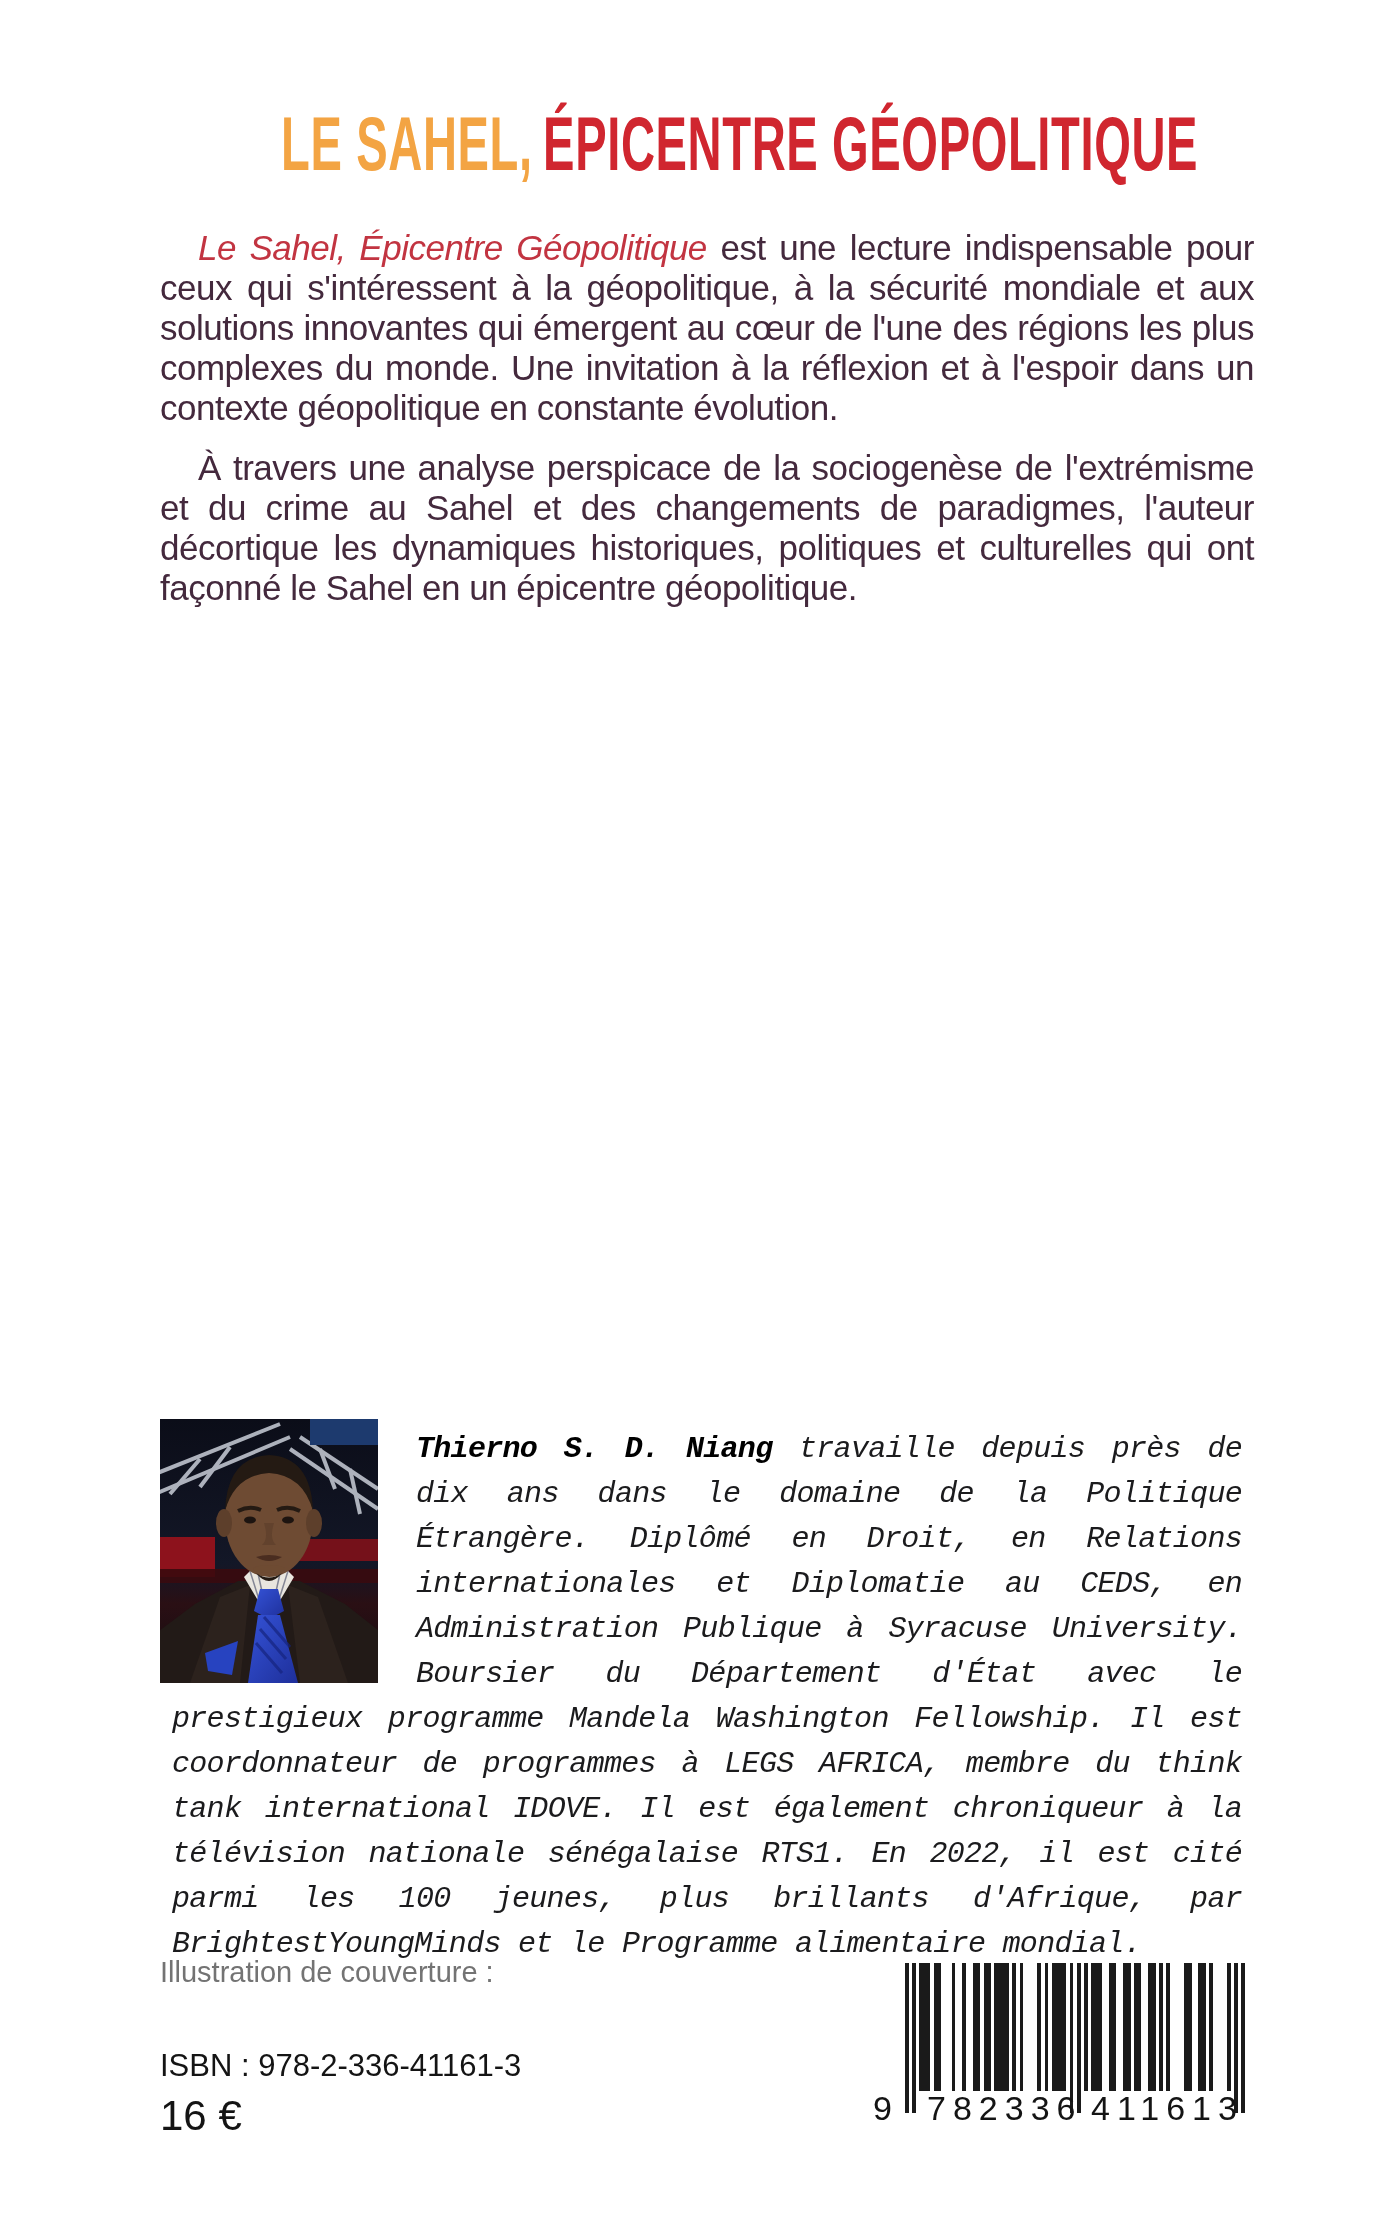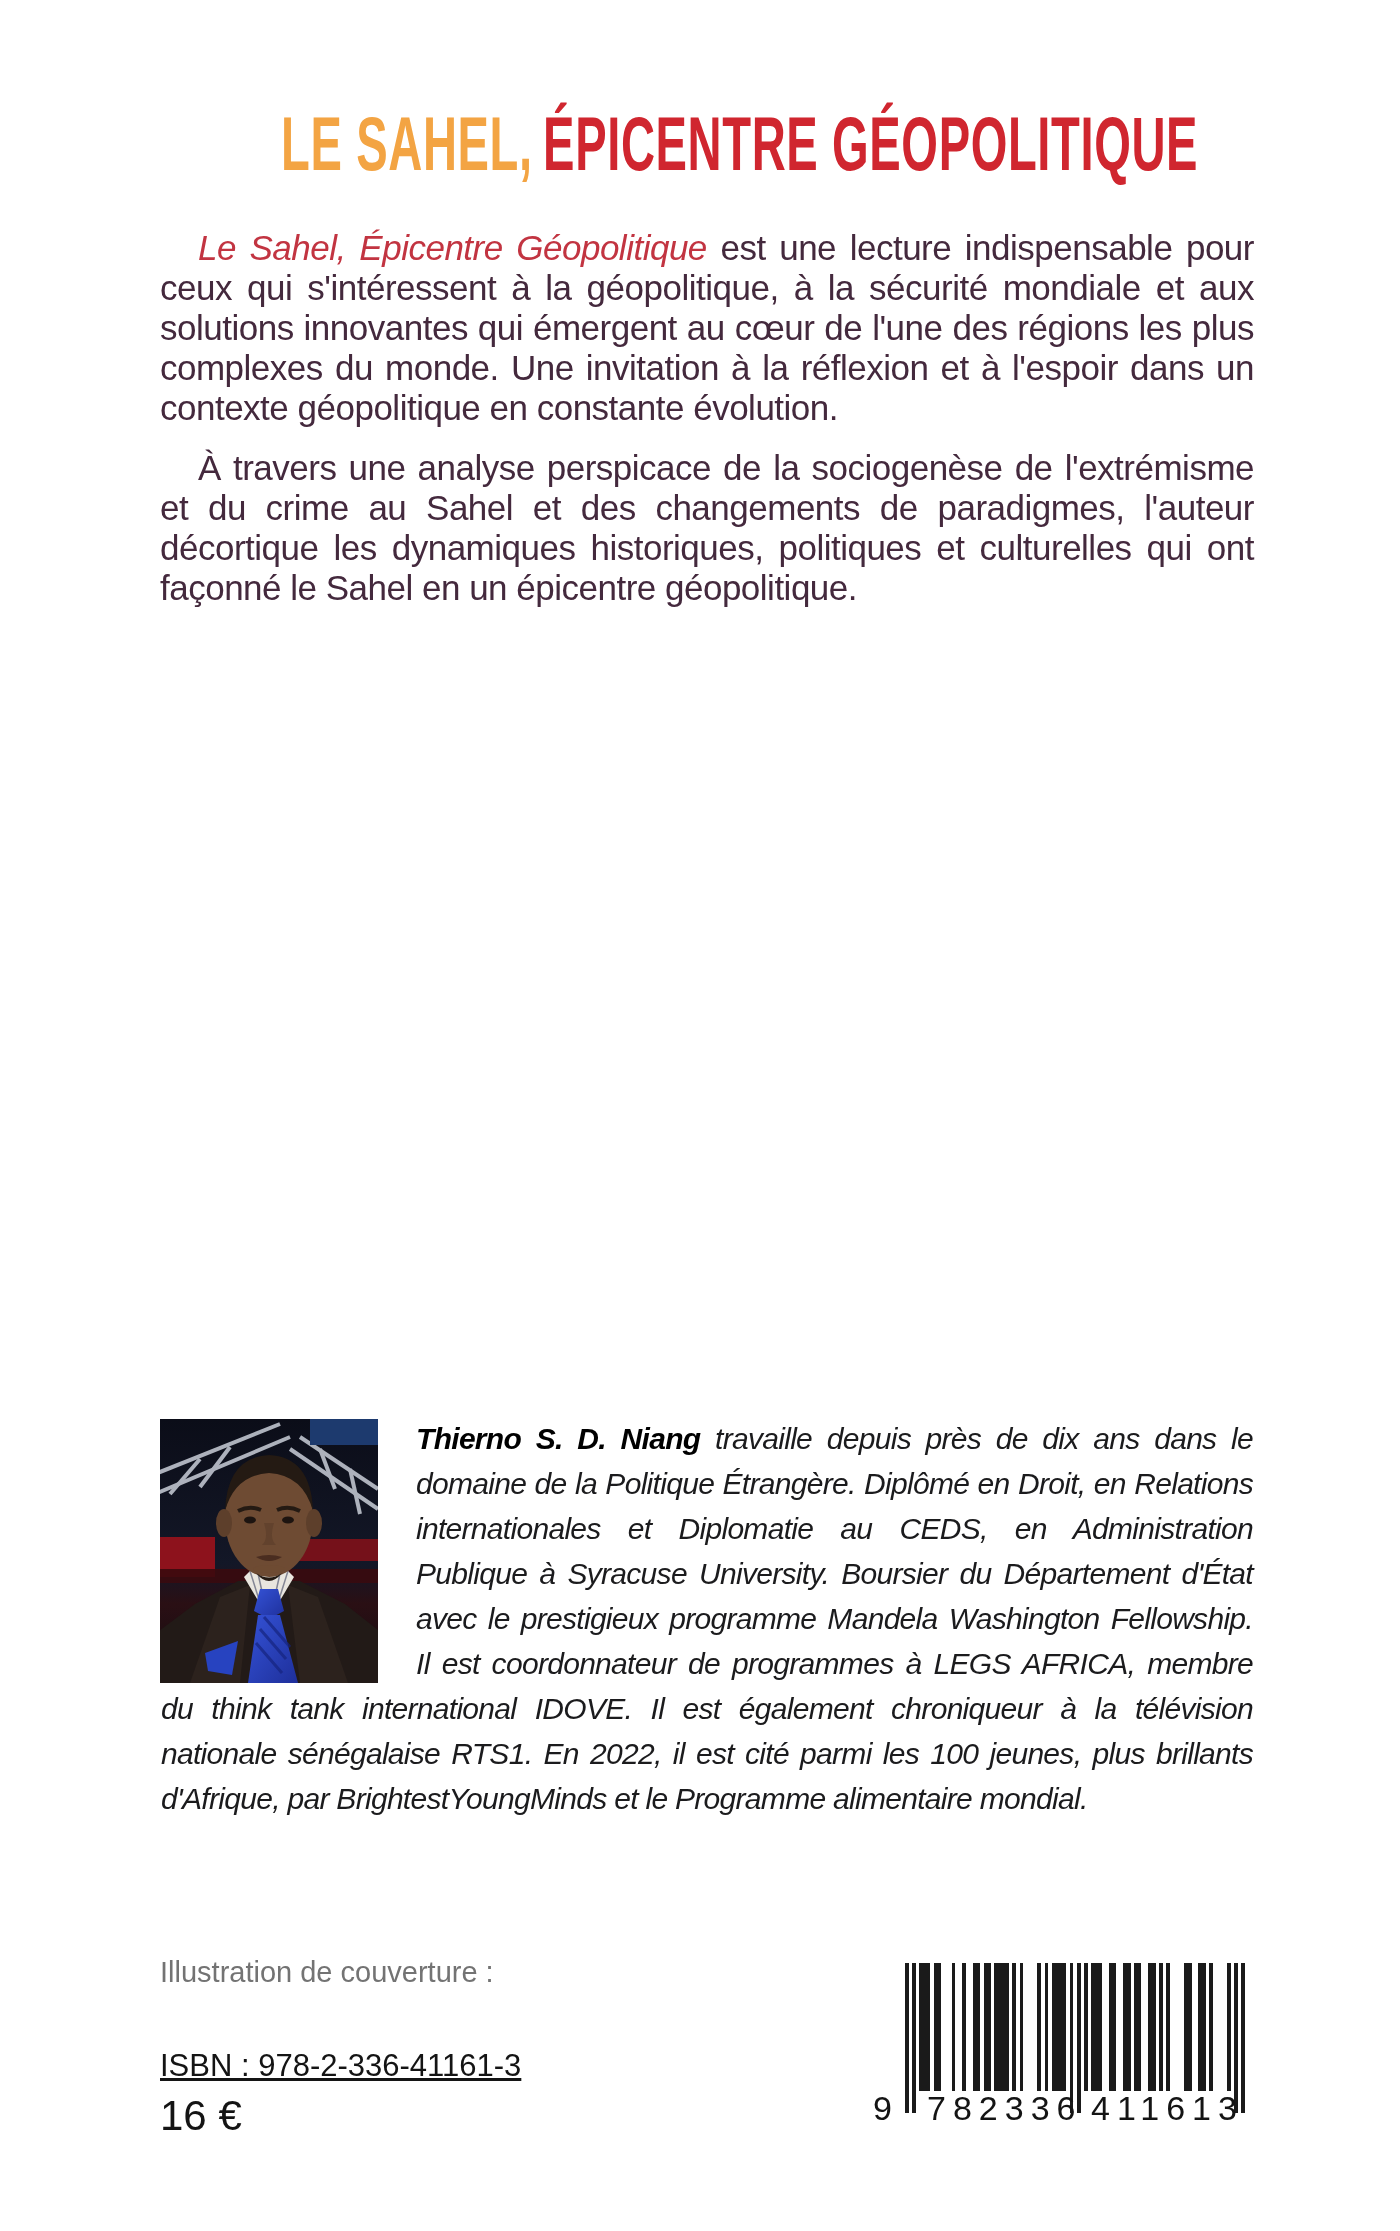--- a/index.html
+++ b/index.html
@@ -22,30 +22,30 @@
     color:#44293D;text-align:justify;font-weight:300;
   }
   .synopsis p{margin:0 0 20px 0;text-indent:38px;}
   .lead-italic{color:#C23441;font-style:italic;}
   
   .bio{
     position:absolute;left:160px;top:1415px;width:1094px;
     font-size:30px;line-height:45px;letter-spacing:-0.7px;
     font-style:italic;color:#1b1b1d;text-align:justify;
   }
-  .bio p{margin:1px;}
+  .bio p{margin:12px;font-family:Liberation Mono, monospace;}
   .author-name{font-weight:bold;color:#000;}
   .photo-box{
     float:left;width:218px;height:264px;margin:4px 38px 0 0;
     background:#10131f;overflow:hidden;
   }
   .photo-box svg{display:block;}
   
   .credits{position:absolute;left:160px;top:1952px;font-size:29px;line-height:40px;color:#737373;}
-  .isbn{position:absolute;left:160px;top:2048px;font-size:31px;color:#141414;text-decoration:underline;}
+  .isbn{position:absolute;left:160px;top:2048px;font-size:31px;color:#141414;}
   .price{position:absolute;left:160px;top:2092px;font-size:42px;color:#141414;}
   
   .barcode{position:absolute;left:905px;top:1963px;width:340px;height:178px;}
   .barcode svg{position:absolute;left:0;top:0;}
   .bc-digits span{
     position:absolute;top:126px;font-size:34px;color:#141414;
     font-family:"Liberation Sans", sans-serif;white-space:nowrap;
   }
   .bc-first{left:-32px;}
   .bc-left{left:22px;letter-spacing:7px;}

